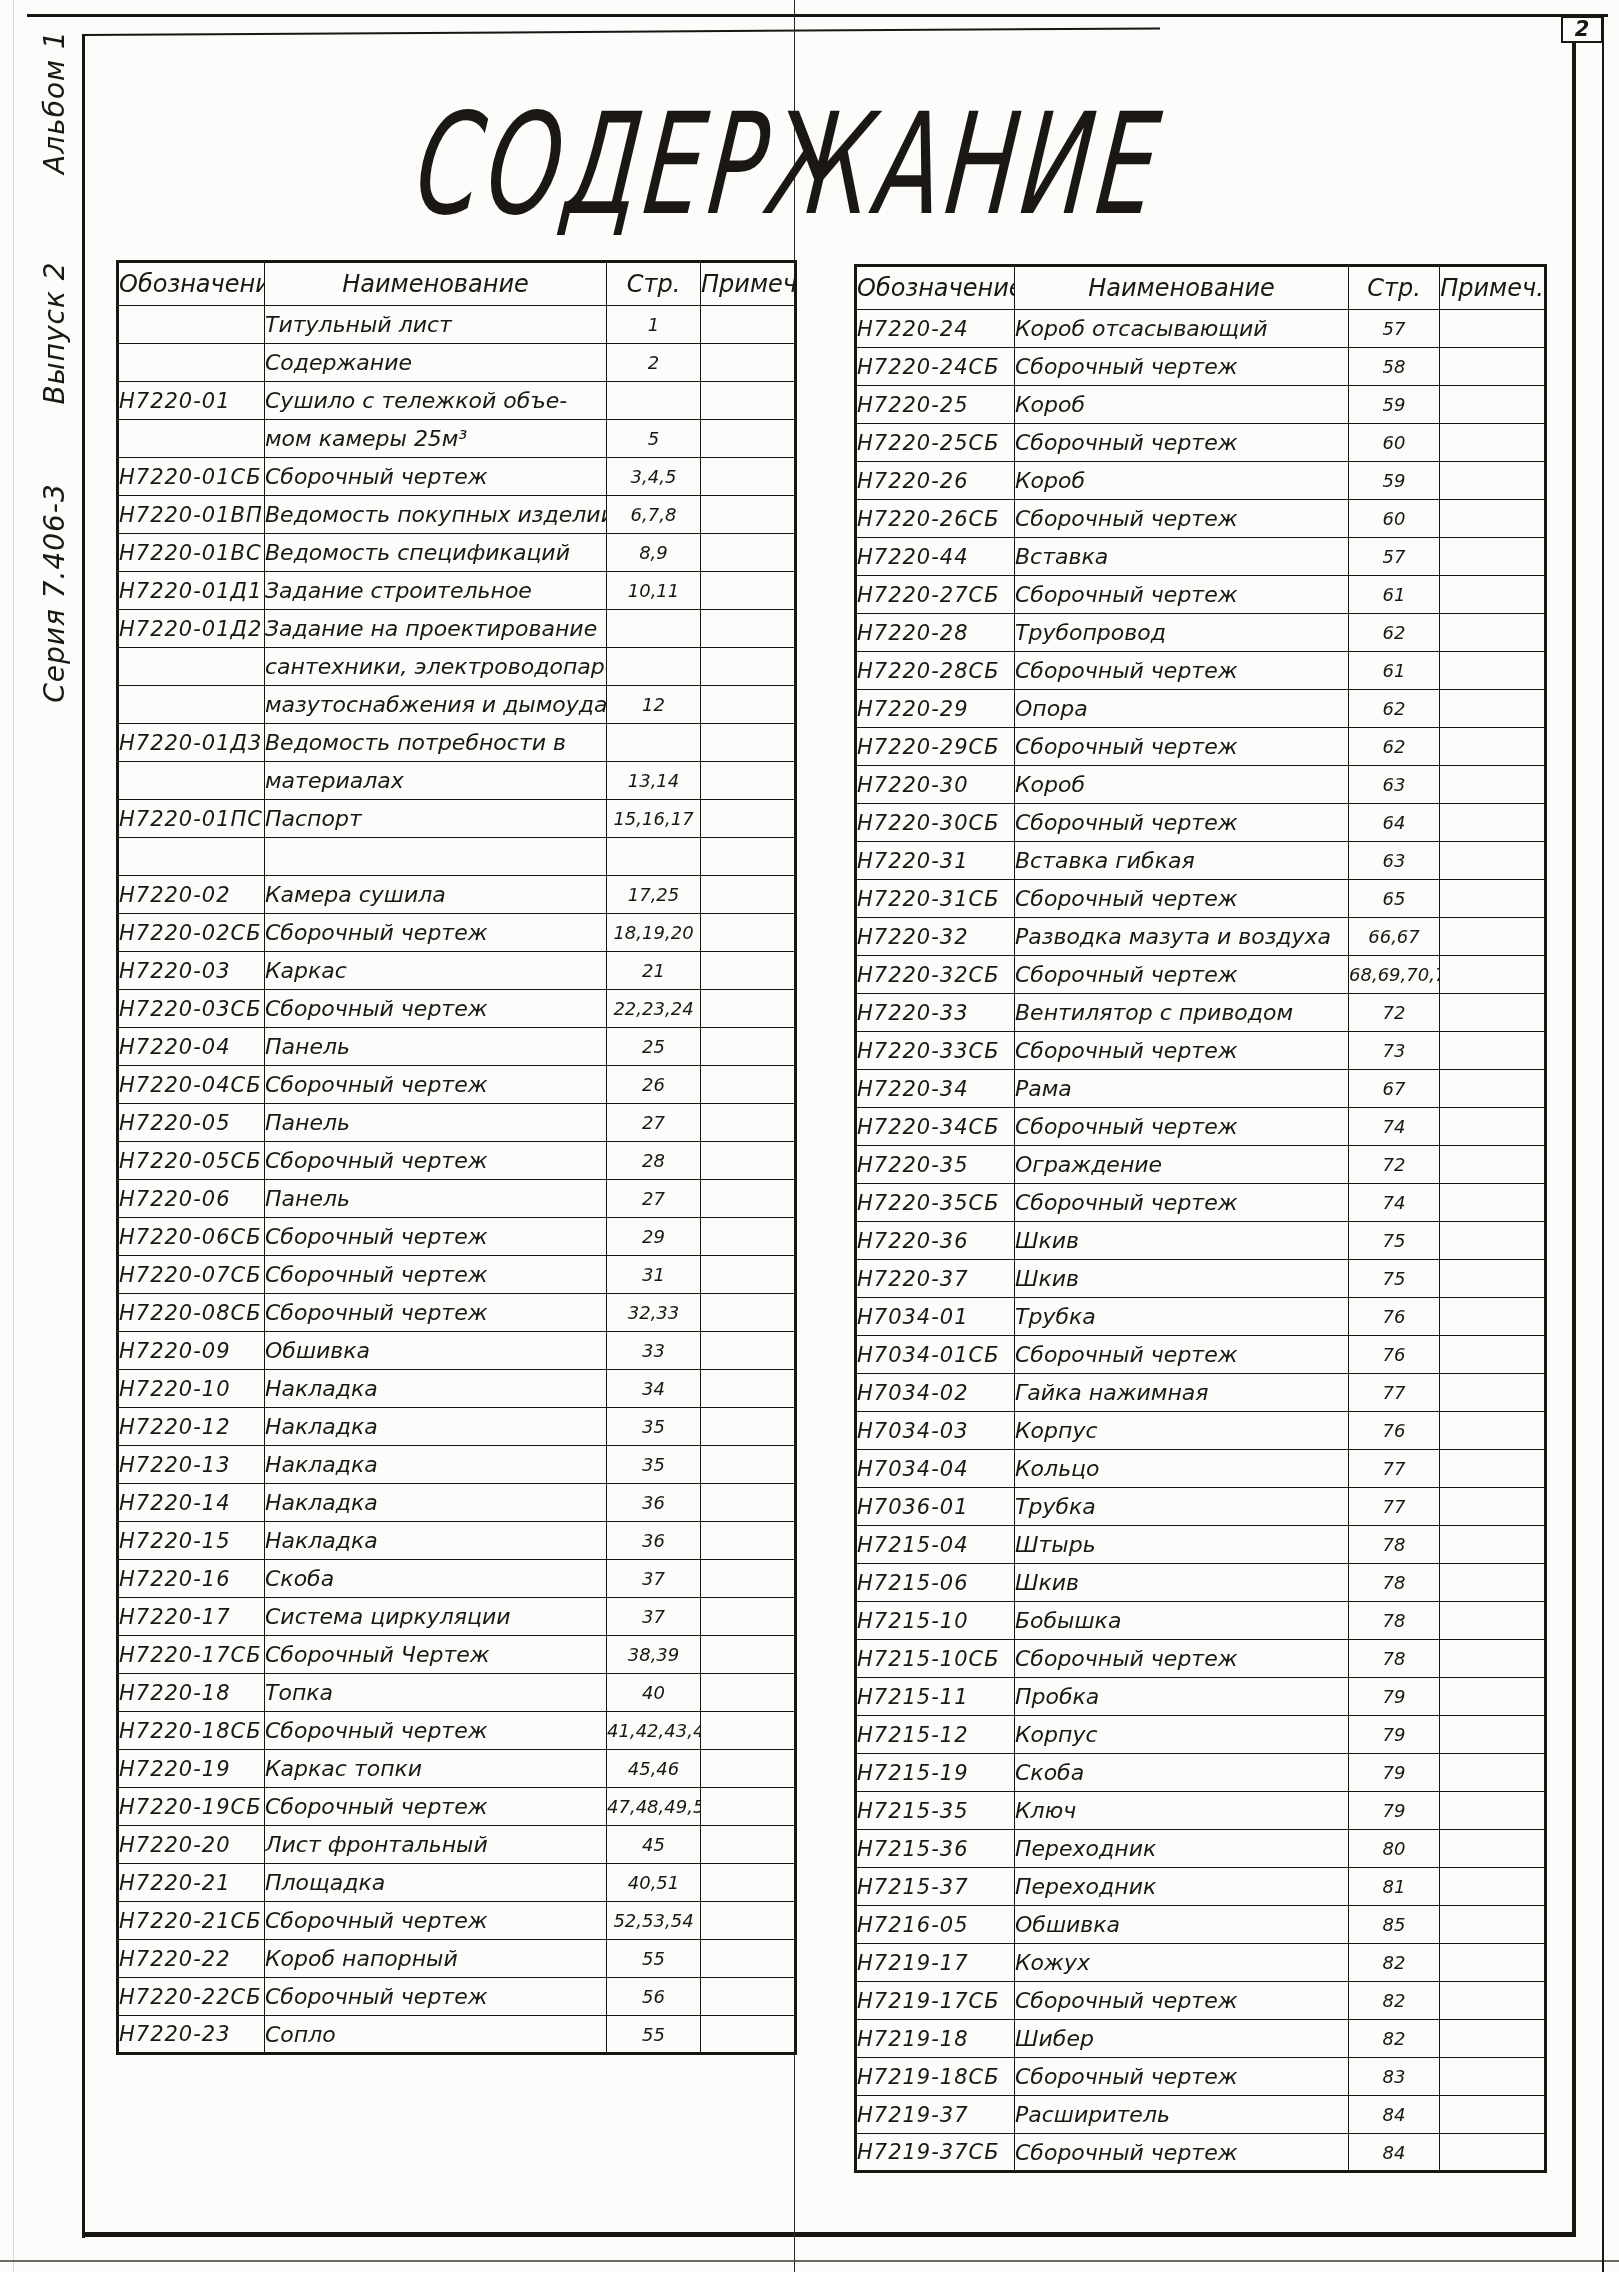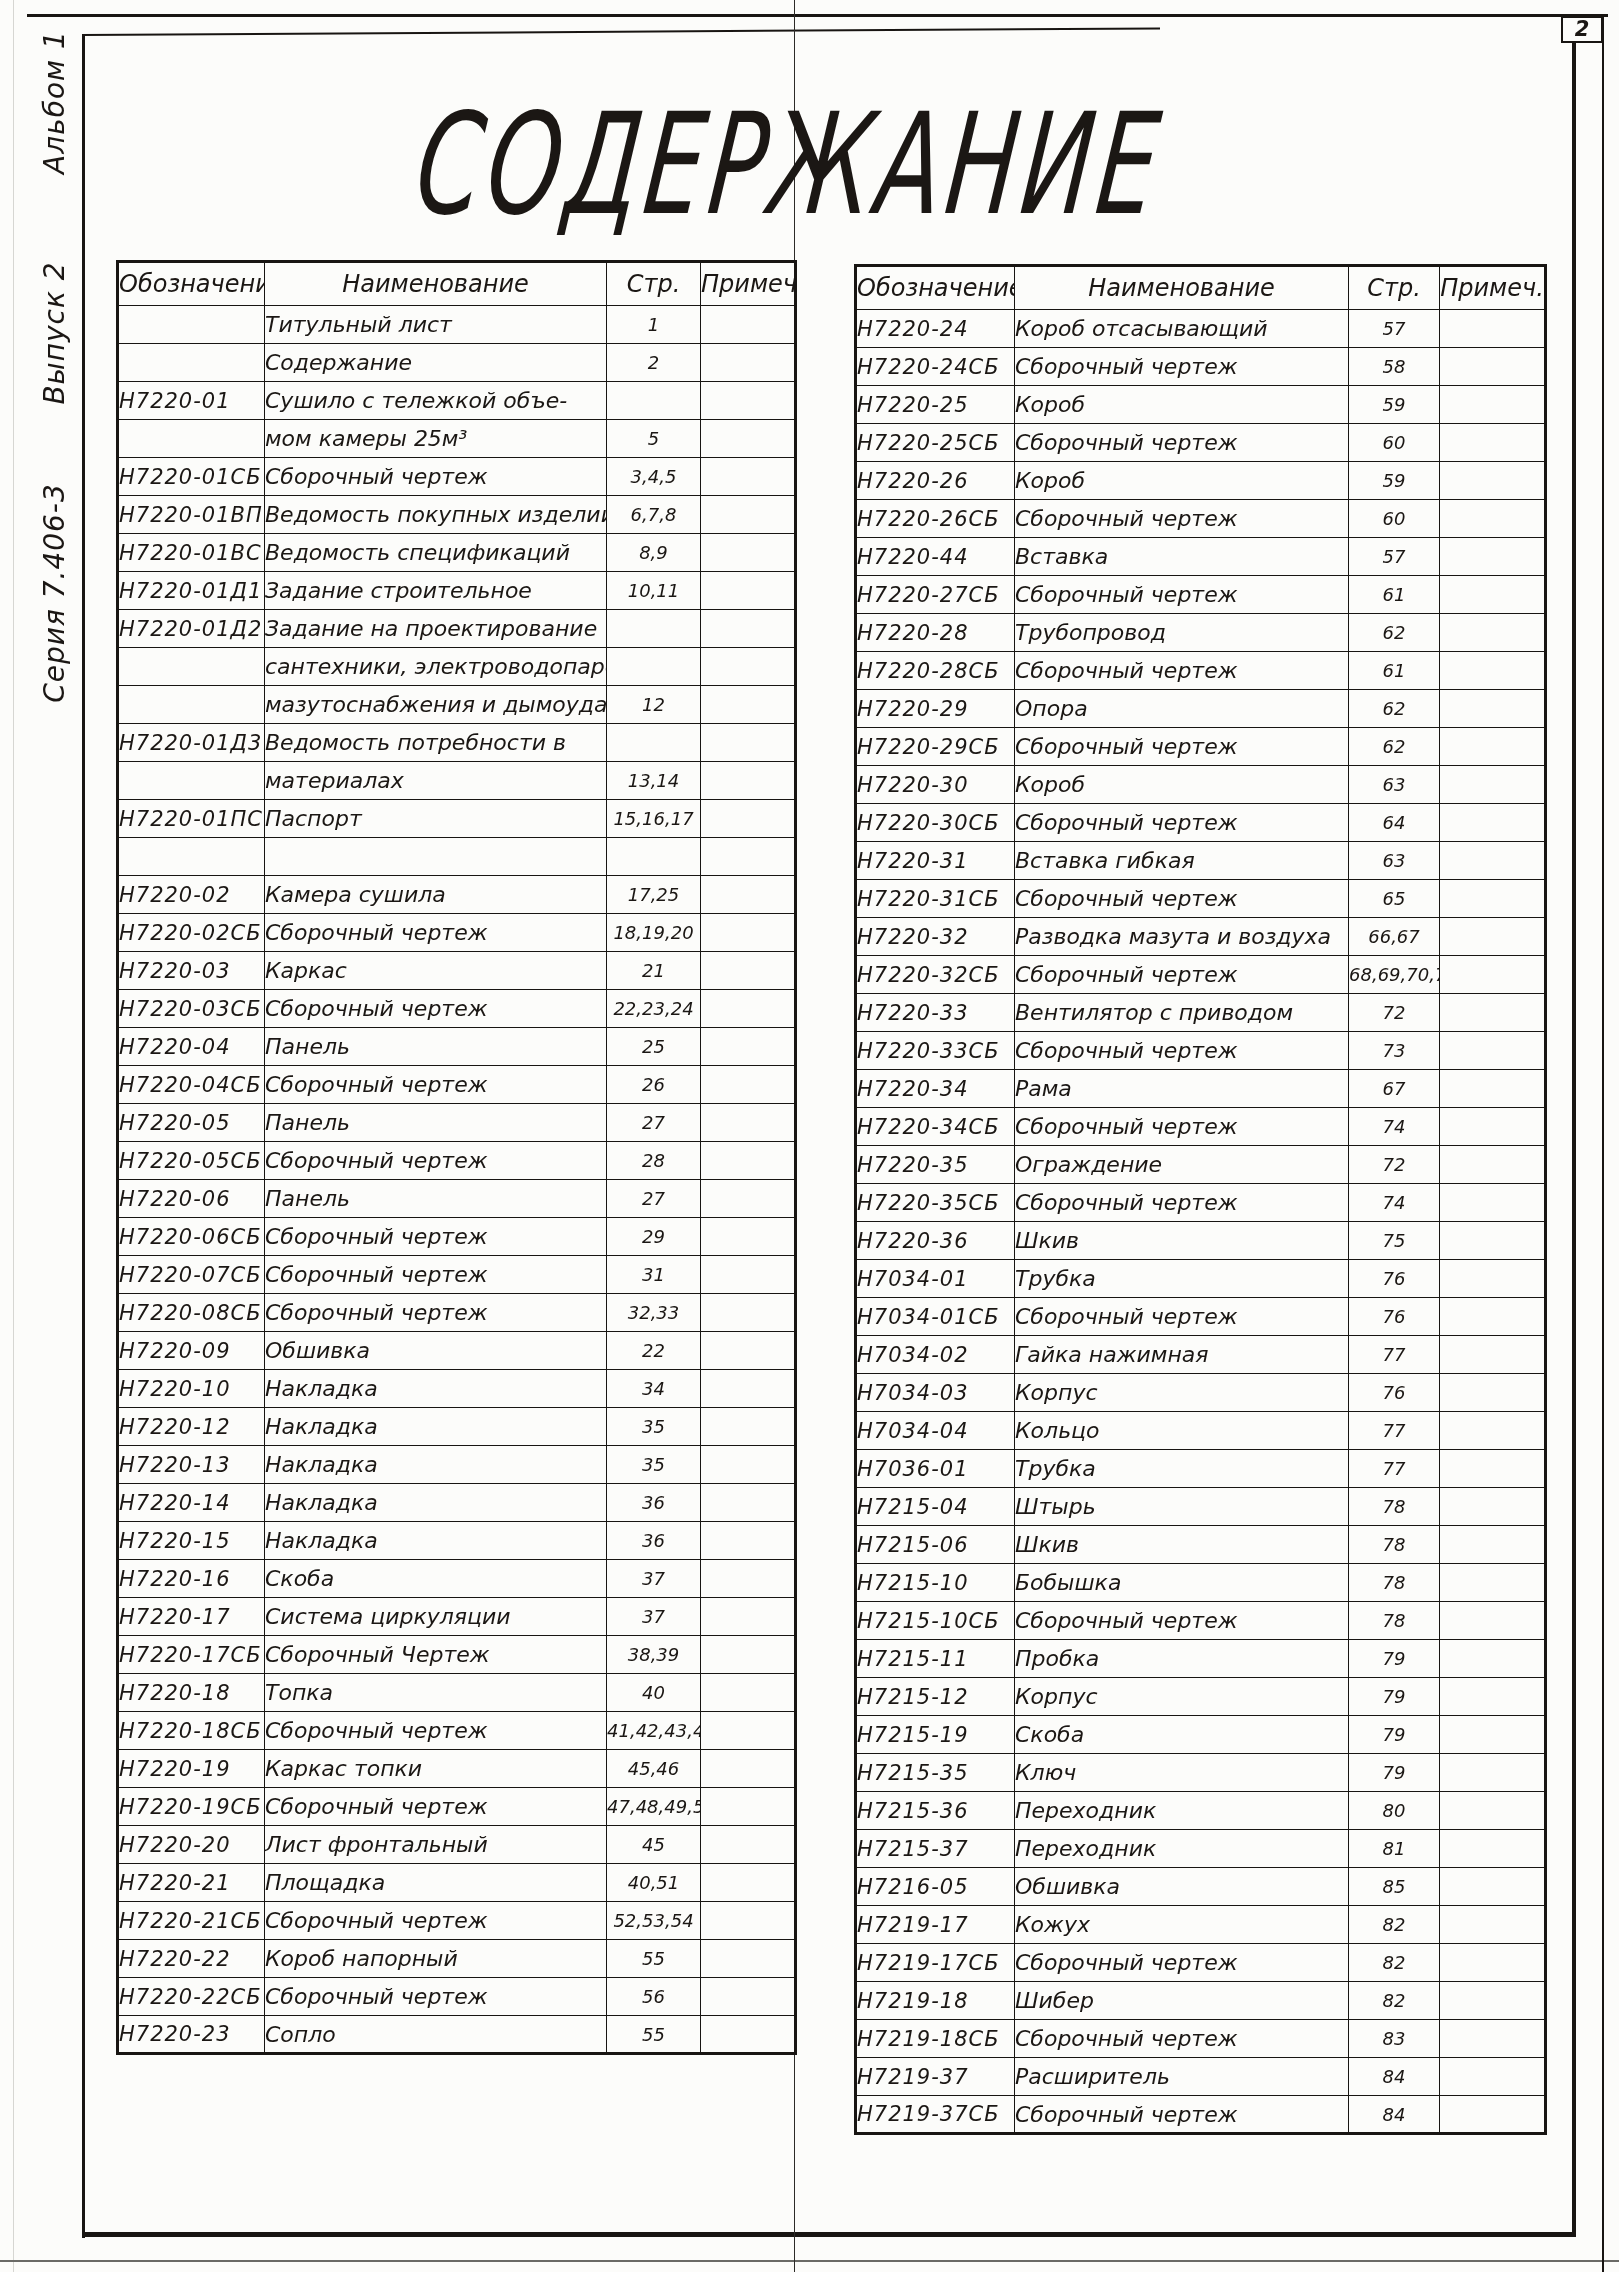--- a/index.html
+++ b/index.html
@@ -270,21 +270,21 @@
         </tr>
         <tr>
           <td class="cell-designation">Н7220-08СБ</td>
           <td class="cell-name">Сборочный чертеж</td>
           <td class="cell-page">32,33</td>
           <td class="cell-note"></td>
         </tr>
         <tr>
           <td class="cell-designation">Н7220-09</td>
           <td class="cell-name">Обшивка</td>
-          <td class="cell-page">22</td>
+          <td class="cell-page">33</td>
           <td class="cell-note"></td>
         </tr>
         <tr>
           <td class="cell-designation">Н7220-10</td>
           <td class="cell-name">Накладка</td>
           <td class="cell-page">34</td>
           <td class="cell-note"></td>
         </tr>
         <tr>
           <td class="cell-designation">Н7220-12</td>
@@ -551,20 +551,26 @@
           <td class="cell-page">74</td>
           <td class="cell-note"></td>
         </tr>
         <tr>
           <td class="cell-designation">Н7220-36</td>
           <td class="cell-name">Шкив</td>
           <td class="cell-page">75</td>
           <td class="cell-note"></td>
         </tr>
         <tr>
+          <td class="cell-designation">Н7220-37</td>
+          <td class="cell-name">Шкив</td>
+          <td class="cell-page">75</td>
+          <td class="cell-note"></td>
+        </tr>
+        <tr>
           <td class="cell-designation">Н7034-01</td>
           <td class="cell-name">Трубка</td>
           <td class="cell-page">76</td>
           <td class="cell-note"></td>
         </tr>
         <tr>
           <td class="cell-designation">Н7034-01СБ</td>
           <td class="cell-name">Сборочный чертеж</td>
           <td class="cell-page">76</td>
           <td class="cell-note"></td>

